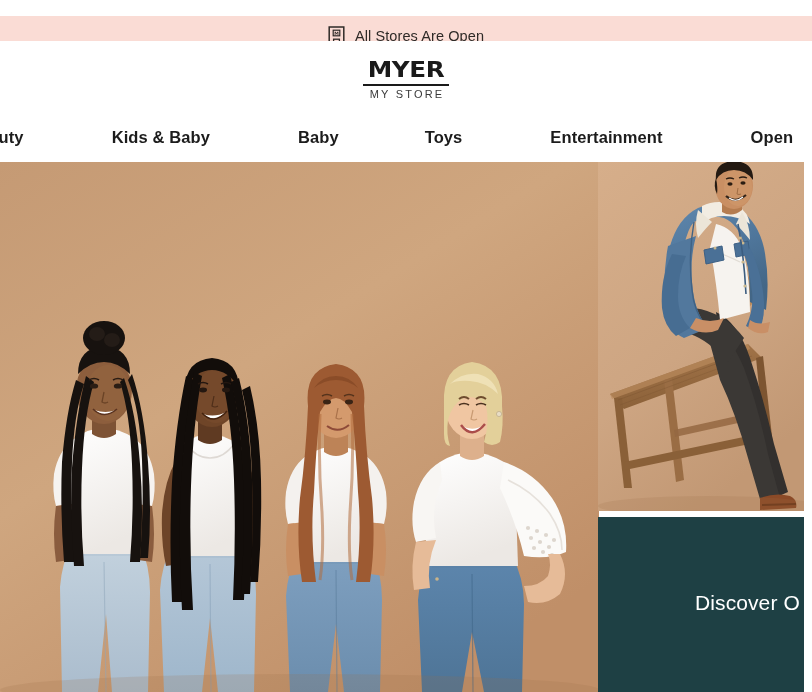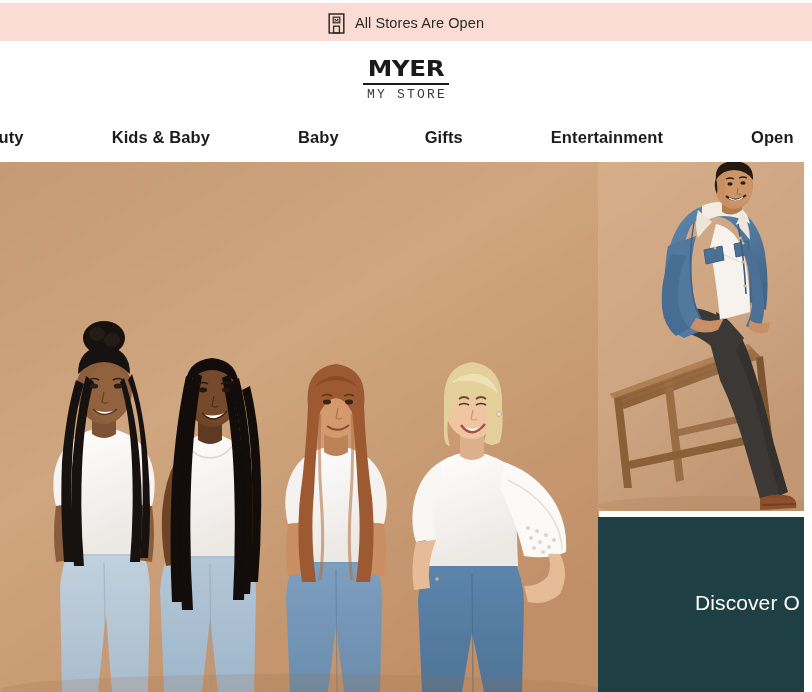--- a/index.html
+++ b/index.html
@@ -16,21 +16,21 @@
     position: relative;
     width: 812px;
     height: 692px;
     overflow: hidden;
     background: #ffffff;
   }
 
   
   .announce-bar {
     position: absolute;
-    top: 3px; left: 0;
+    top: 16px; left: 0;
     width: 812px;
     height: 41px;
     background: #fadcd5;
     display: flex;
     align-items: center;
     justify-content: center;
     gap: 10px;
   }
   .store-icon {
     width: 17px;
@@ -73,22 +73,22 @@
     transform: scaleX(1.12);
     transform-origin: center;
   }
   .logo-rule {
     height: 2px;
     background: #1a1a1a;
     margin: 3px 0 3px 0;
     width: 100%;
   }
   .logo-sub {
-    font-family: Liberation Mono, monospace;
-    font-size: 13px;
+    font-family: Liberation Sans, sans-serif;
+    font-size: 11px;
     letter-spacing: 2.2px;
     color: #3a3a3a;
     line-height: 1;
     padding-left: 2px;
   }
 
   
   .main-nav {
     position: absolute;
     top: 113px; left: 0;
@@ -202,21 +202,21 @@
   </div>
 
   <nav class="main-nav">
     <div class="nav-track">
       <span class="nav-item">Beauty</span>
       <span class="nav-gap-1"></span>
       <span class="nav-item">Kids &amp; Baby</span>
       <span class="nav-gap-2"></span>
       <span class="nav-item">Baby</span>
       <span class="nav-gap-3"></span>
-      <span class="nav-item">Gifts</span>
+      <span class="nav-item">Toys</span>
       <span class="nav-gap-4"></span>
       <span class="nav-item">Entertainment</span>
       <span class="nav-gap-5"></span>
       <span class="nav-item">Open</span>
     </div>
   </nav>
 
   <section class="hero">
 
     <div class="hero-main">

